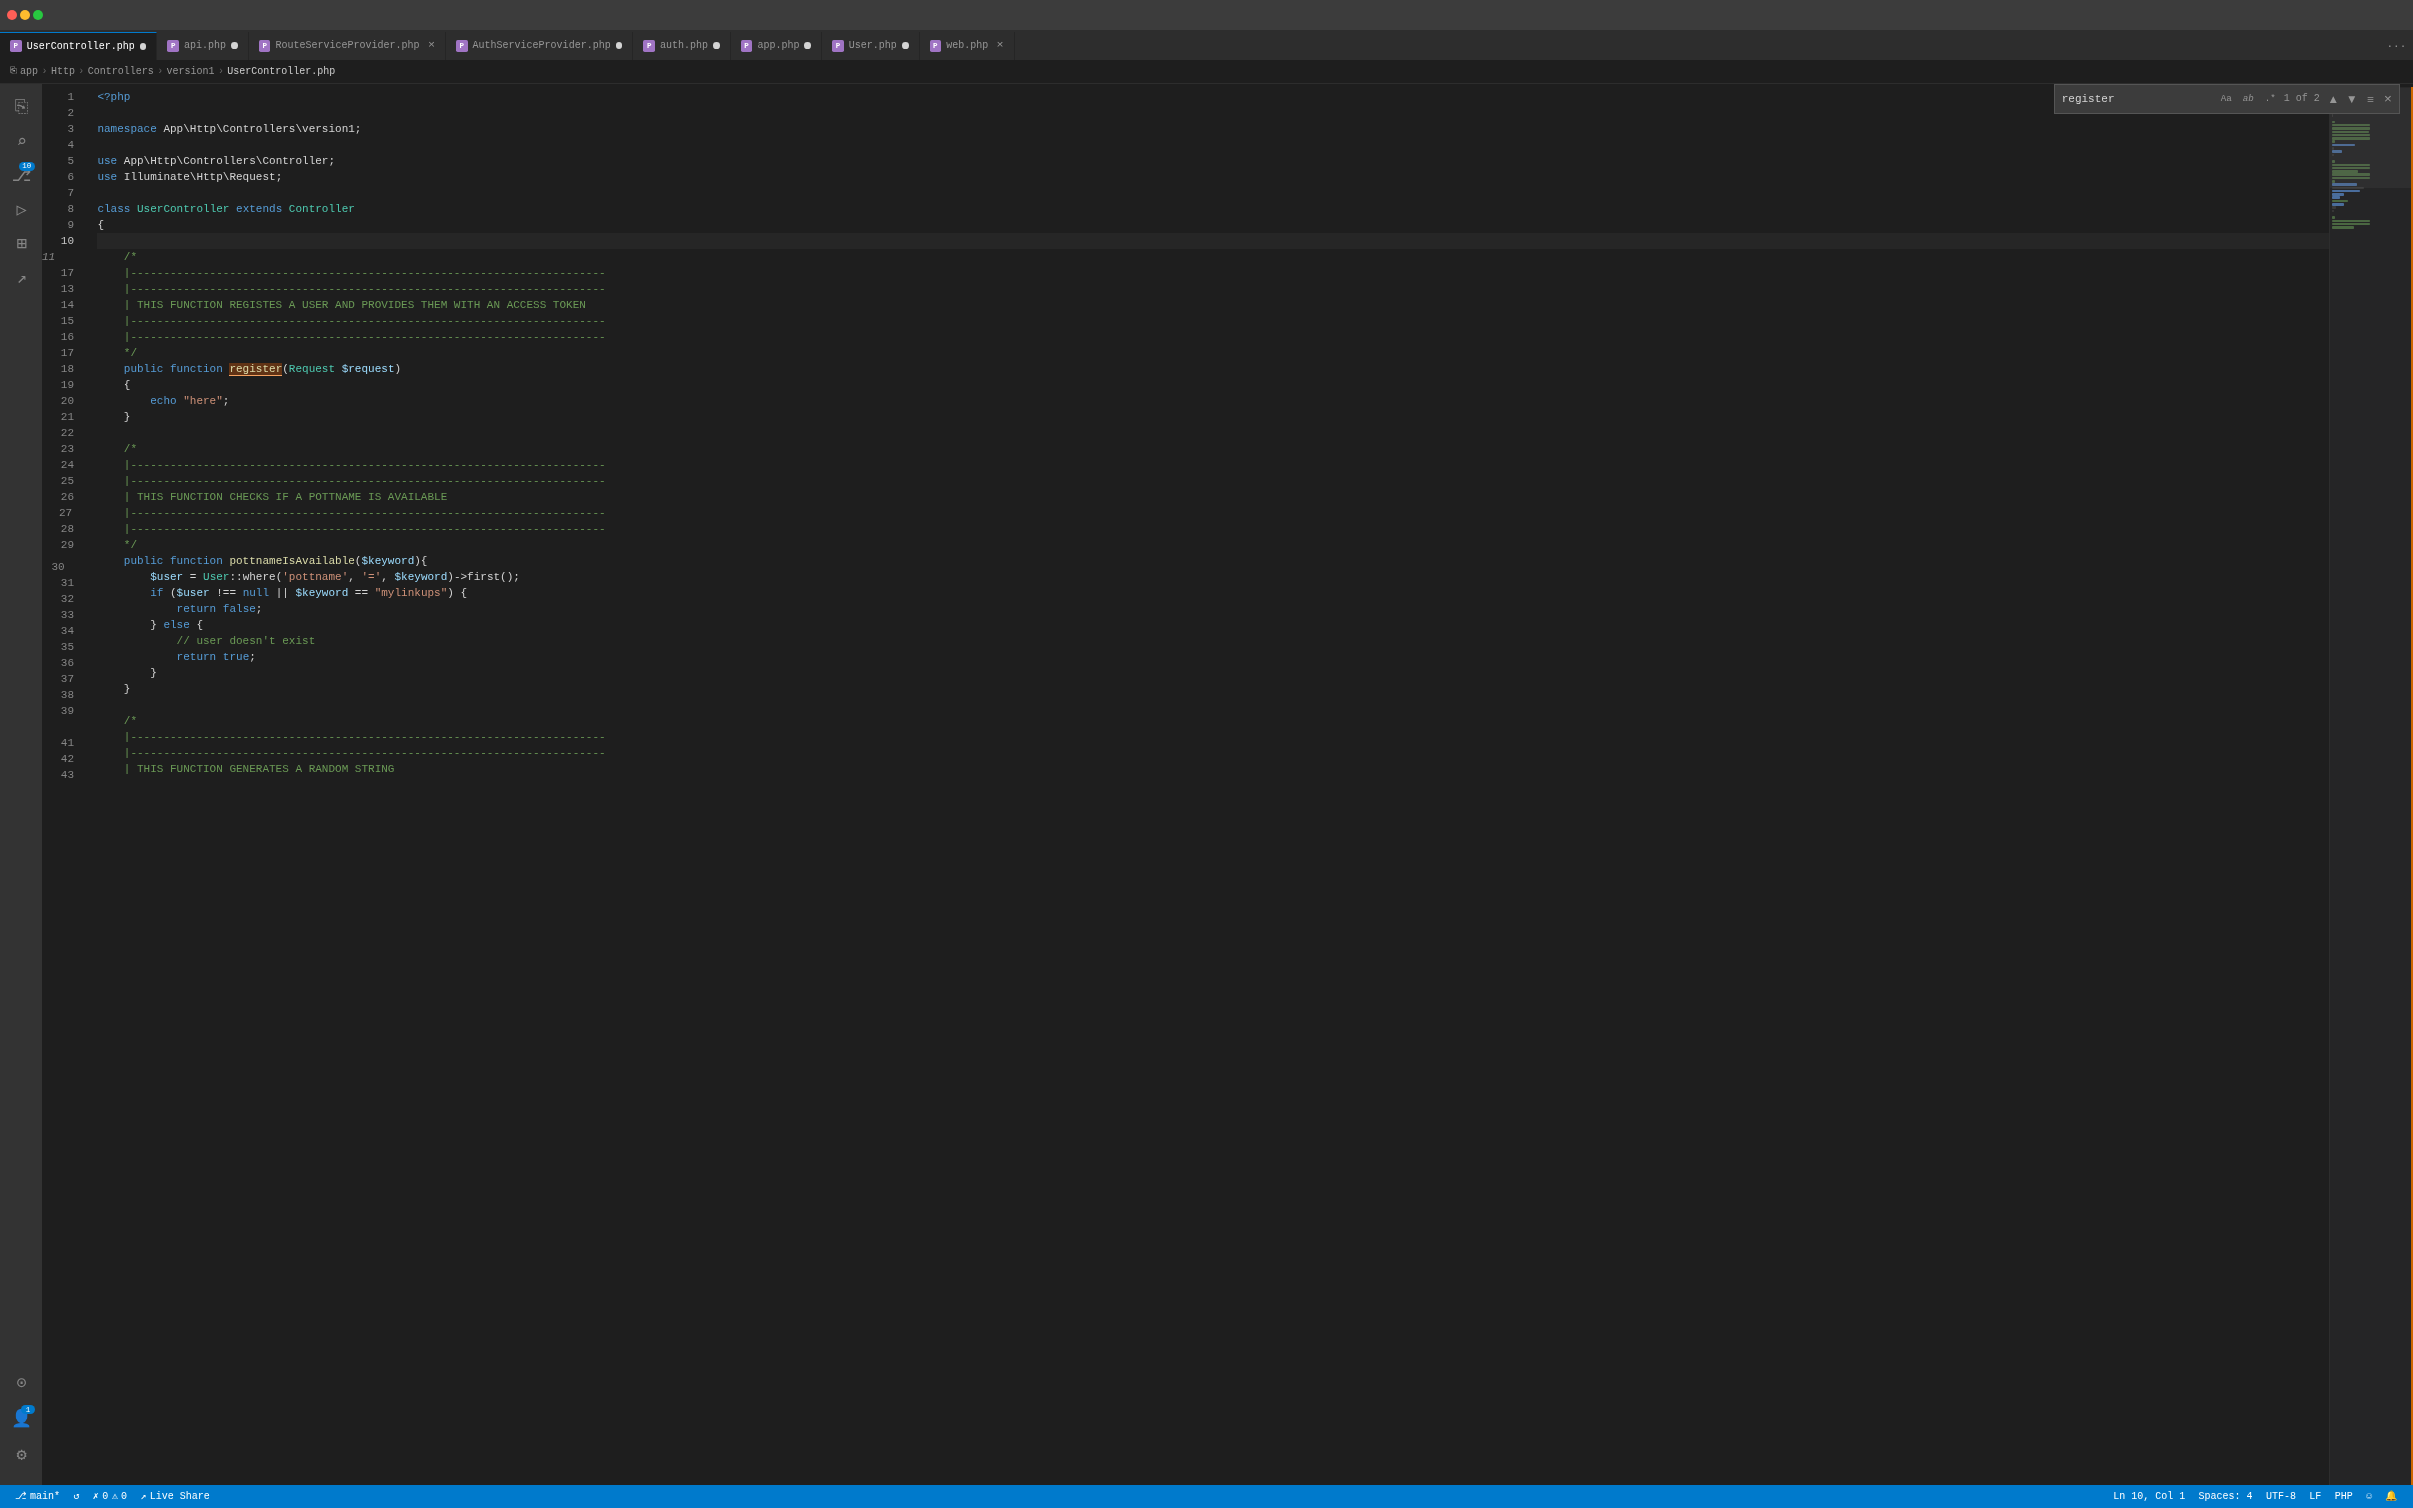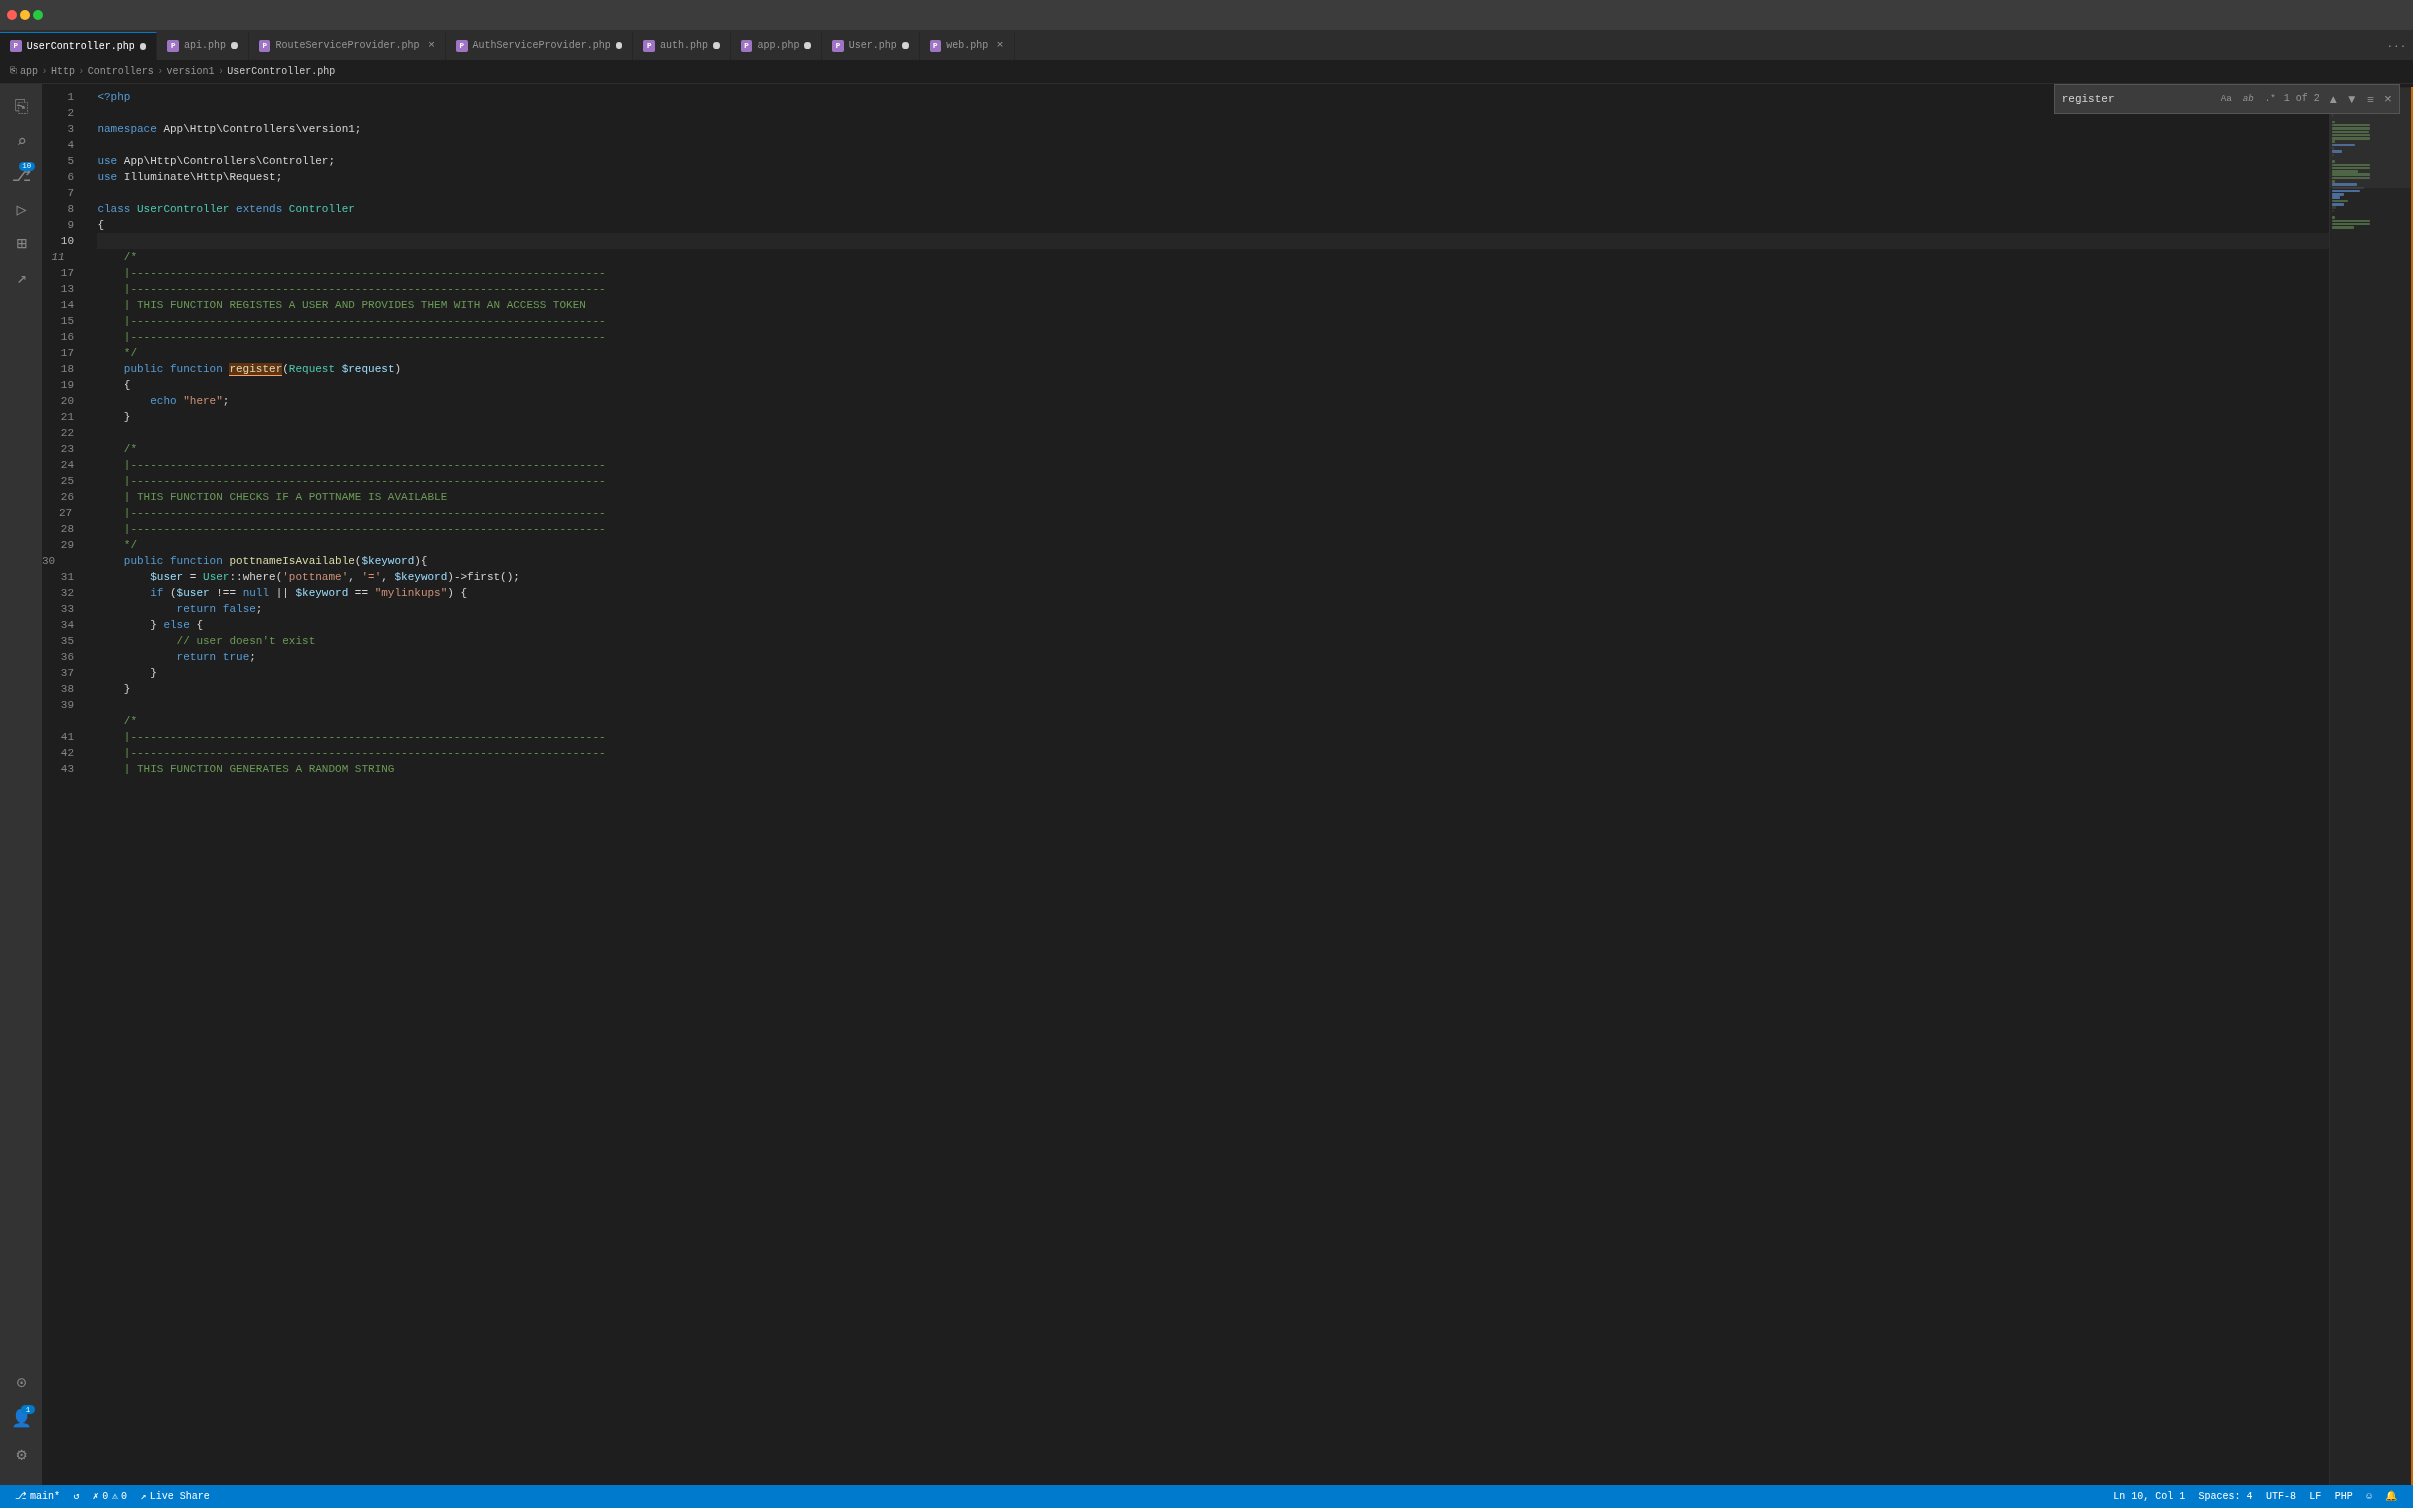--- a/index.html
+++ b/index.html
@@ -476,40 +476,40 @@
           <div style="line-height: 16px; text-align: right;">1</div>
           <div style="line-height: 16px; text-align: right;">2</div>
           <div style="line-height: 16px; text-align: right;">3</div>
           <div style="line-height: 16px; text-align: right;">4</div>
           <div style="line-height: 16px; text-align: right;">5</div>
           <div style="line-height: 16px; text-align: right;">6</div>
           <div style="line-height: 16px; text-align: right;">7</div>
           <div style="line-height: 16px; text-align: right;">8</div>
           <div style="line-height: 16px; text-align: right;">9</div>
           <div style="line-height: 16px; text-align: right; color: rgb(198, 198, 198);">10</div>
-          <div style="line-height: 16px; text-align: center; font-style: italic;">11</div>
+          <div style="line-height: 16px; text-align: left; font-style: italic;">11</div>
           <div style="line-height: 16px; text-align: right;">17</div>
           <div style="line-height: 16px; text-align: right;">13</div>
           <div style="line-height: 16px; text-align: right;">14</div>
           <div style="line-height: 16px; text-align: right;">15</div>
           <div style="line-height: 16px; text-align: right;">16</div>
           <div style="line-height: 16px; text-align: right;">17</div>
           <div style="line-height: 16px; text-align: right;">18</div>
           <div style="line-height: 16px; text-align: right;">19</div>
           <div style="line-height: 16px; text-align: right;">20</div>
           <div style="line-height: 16px; text-align: right;">21</div>
           <div style="line-height: 16px; text-align: right;">22</div>
           <div style="line-height: 16px; text-align: right;">23</div>
           <div style="line-height: 16px; text-align: right;">24</div>
           <div style="line-height: 16px; text-align: right;">25</div>
           <div style="line-height: 16px; text-align: right;">26</div>
           <div style="line-height: 16px; text-align: left; padding-left: 17px;">27</div>
           <div style="line-height: 16px; text-align: right;">28</div>
           <div style="line-height: 16px; text-align: right;">29</div>
-          <div style="line-height: 16px; text-align: left;">30</div>
+          <div style="line-height: 16px; text-align: center; margin-top: 6px;">30</div>
           <div style="line-height: 16px; text-align: right;">31</div>
           <div style="line-height: 16px; text-align: right;">32</div>
           <div style="line-height: 16px; text-align: right;">33</div>
           <div style="line-height: 16px; text-align: right;">34</div>
           <div style="line-height: 16px; text-align: right;">35</div>
           <div style="line-height: 16px; text-align: right;">36</div>
           <div style="line-height: 16px; text-align: right;">37</div>
           <div style="line-height: 16px; text-align: right;">38</div>
           <div style="line-height: 16px; text-align: right;">39</div>
           <div style="line-height: 16px; text-align: right; padding-left: 43px;">40</div>

